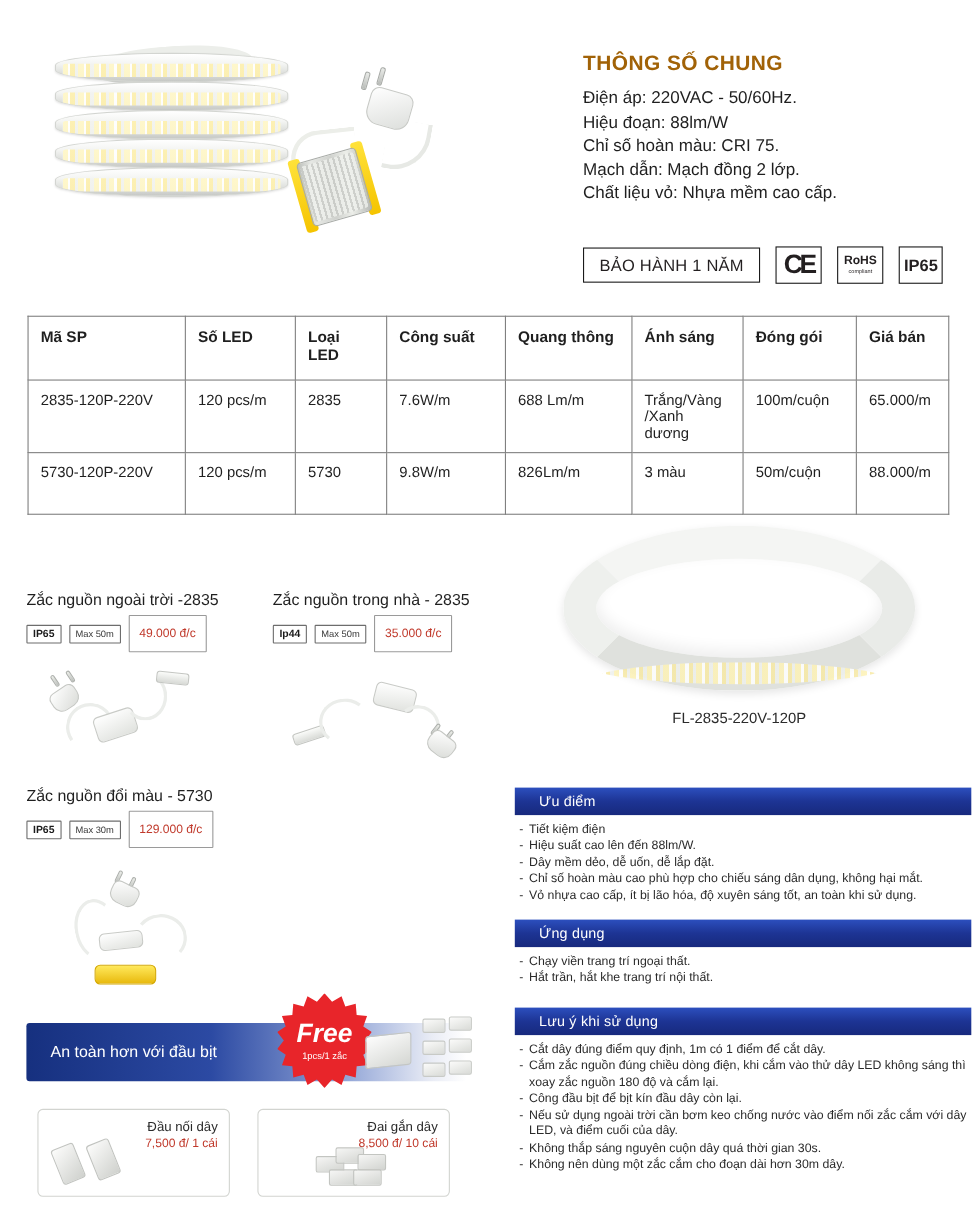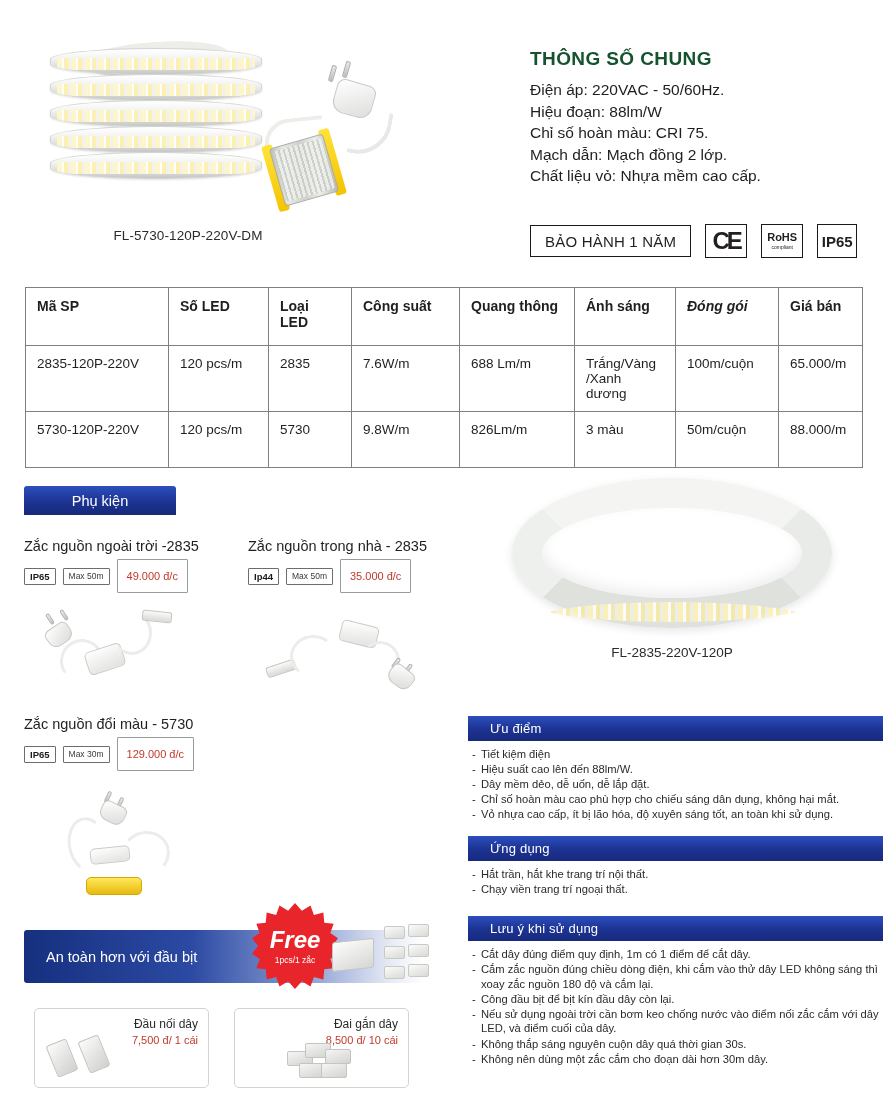--- a/index.html
+++ b/index.html
@@ -103,21 +103,21 @@
   }
 
   .hero-caption {
     position: absolute; left: 28px; top: 228px; width: 320px;
     text-align: center; font-size: 13.5px; color: #2b2b2b; letter-spacing: .1px;
   }
 
   
   .spec-col { position: absolute; left: 530px; top: 48px; width: 350px; }
   .spec-title {
-    font-size: 19px; font-weight: bold; letter-spacing: .4px; color: #14532d;
+    font-size: 19px; font-weight: bold; letter-spacing: .4px; color: #a16207;
     margin-bottom: 9px;
   }
   .spec-line { font-size: 15.5px; line-height: 21.5px; color: #1f1f1f; }
 
   .badge-row { position: absolute; left: 530px; top: 224px; display: flex; align-items: center; gap: 14px; }
   .badge {
     border: 1.6px solid #1a1a1a; background: #fff; display: flex;
     align-items: center; justify-content: center;
   }
   .badge-warranty { height: 32px; padding: 0 14px; font-size: 15px; letter-spacing: .2px; }
@@ -134,21 +134,21 @@
   }
   .spec-table th, .spec-table td {
     border: 1px solid #808080; padding: 10px 11px; text-align: left;
     font-size: 13.5px; color: #1f1f1f; vertical-align: top;
   }
   .spec-table th { font-weight: bold; height: 58px; font-size: 14px; }
   .spec-table td { height: 48px; }
   .spec-table tbody tr { height: 56px; }
   .col-0 { width: 143px; } .col-1 { width: 100px; } .col-2 { width: 83px; }
   .col-3 { width: 108px; } .col-4 { width: 115px; } .col-5 { width: 101px; }
-  .col-6 { width: 103px; font-style: italic; } .col-7 { width: 84px; }
+  .col-6 { width: 103px; } .col-7 { width: 84px; }
 
   
   .acc-tab {
     position: absolute; left: 24px; top: 486px; width: 152px; height: 29px;
     background: linear-gradient(180deg,#2c4fbe 0%,#1c3391 55%,#16297a 100%);
     border-radius: 3px 3px 0 0;
     color: #fff; font-size: 14.5px; display: flex; align-items: center; justify-content: center;
   }
 
   .acc-item { position: absolute; }
@@ -310,21 +310,20 @@
         <div class="driver-body"></div>
       </div>
       <div class="plug-assembly">
         <div class="pin p1"></div>
         <div class="pin p2"></div>
         <div class="plug-head"></div>
         <div class="plug-cord"></div>
       </div>
     </div>
 
-    <div class="hero-caption">FL-5730-120P-220V-DM</div>
 
     <div class="spec-col">
       <div class="spec-title">THÔNG SỐ CHUNG</div>
       <div class="spec-line">Điện áp: 220VAC - 50/60Hz.</div>
       <div class="spec-line">Hiệu đoạn: 88lm/W</div>
       <div class="spec-line">Chỉ số hoàn màu: CRI 75.</div>
       <div class="spec-line">Mạch dẫn: Mạch đồng 2 lớp.</div>
       <div class="spec-line">Chất liệu vỏ: Nhựa mềm cao cấp.</div>
     </div>
 
@@ -370,21 +369,20 @@
         <td>5730</td>
         <td>9.8W/m</td>
         <td>826Lm/m</td>
         <td>3 màu</td>
         <td>50m/cuộn</td>
         <td>88.000/m</td>
       </tr>
     </tbody>
   </table>
 
-  <div class="acc-tab">Phụ kiện</div>
 
   <div class="acc-item" style="left:24px; top:538px;">
     <div class="acc-title">Zắc nguồn ngoài trời -2835</div>
     <div class="acc-badges">
       <div class="mini-badge">IP65</div>
       <div class="mini-badge soft">Max 50m</div>
       <div class="mini-badge price">49.000  đ/c</div>
     </div>
     <div class="cord-pic" style="width:210px; height:108px; margin-top:6px;">
       <div class="cord-pin" style="left:24px; top:14px; transform:rotate(-34deg);"></div>
@@ -449,22 +447,22 @@
         <li>Chỉ số hoàn màu cao phù hợp cho chiếu sáng dân dụng, không hại mắt.</li>
         <li>Vỏ nhựa cao cấp, ít bị lão hóa, độ xuyên sáng tốt, an toàn khi sử dụng.</li>
       </ul>
     </div>
   </div>
 
   <div class="panel" style="left:468px; top:836px;">
     <div class="panel-head">Ứng dụng</div>
     <div class="panel-body">
       <ul>
+        <li>Chạy viền trang trí ngoại thất.</li>
         <li>Hắt trần, hắt khe trang trí nội thất.</li>
-        <li>Chạy viền trang trí ngoại thất.</li>
       </ul>
     </div>
   </div>
 
   <div class="panel" style="left:468px; top:916px;">
     <div class="panel-head">Lưu ý khi sử dụng</div>
     <div class="panel-body">
       <ul>
         <li>Cắt dây đúng điểm quy định, 1m có 1 điểm để cắt dây.</li>
         <li>Cắm zắc nguồn đúng chiều dòng điện, khi cắm vào thử dây LED không sáng thì xoay zắc nguồn 180 độ và cắm lại.</li>

